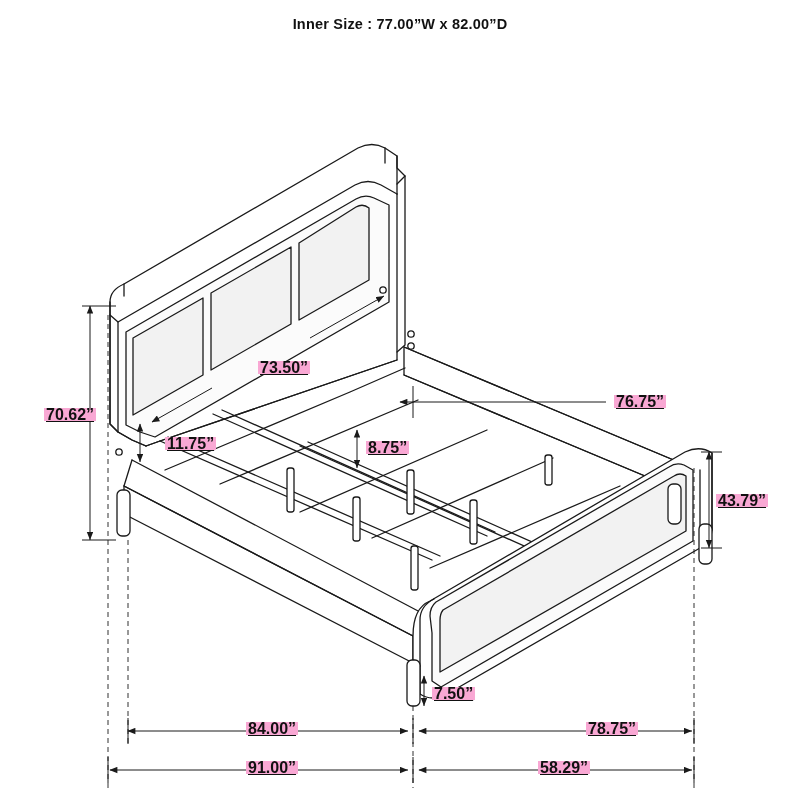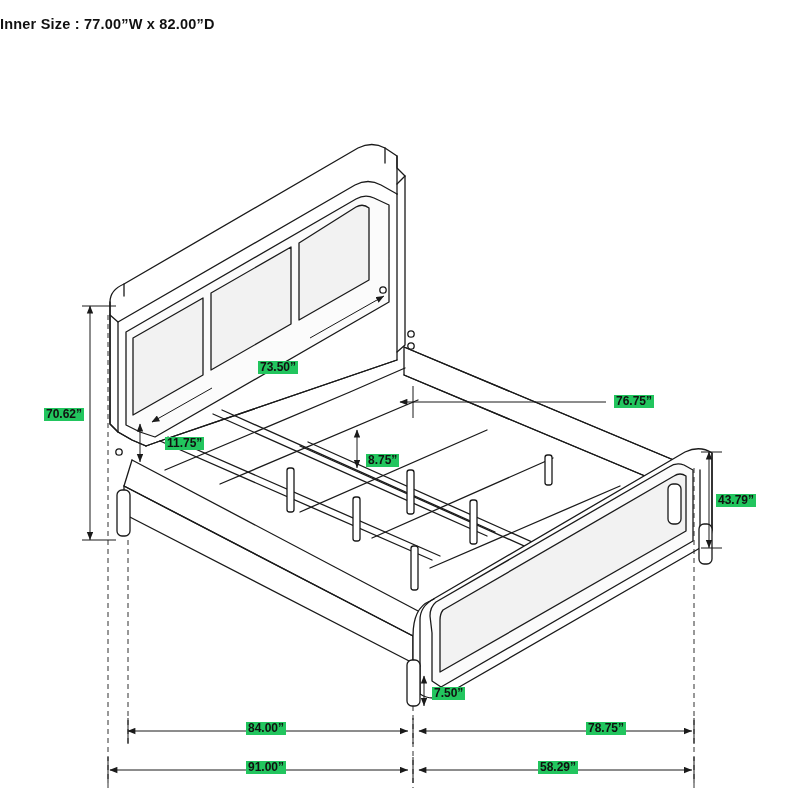--- a/index.html
+++ b/index.html
@@ -18,38 +18,40 @@
   #stage {
     position: relative;
     width: 800px;
     height: 800px;
   }
   #title {
     position: absolute;
     top: 16px;
     left: 0;
     width: 800px;
+    text-align: center;
     font-size: 14.5px;
     font-weight: bold;
     letter-spacing: 0.2px;
     color: #111111;
   }
   #drawing {
     position: absolute;
     inset: 0;
   }
   .dim-label {
     position: absolute;
-    font-size: 12px;
+    font-size: 16px;
     font-weight: bold;
     color: #111111;
     white-space: nowrap;
-    background: #22c55e;
+    background: #f9a8d4;
     padding: 0 2px;
     line-height: 13px;
+    text-decoration: underline;
   }
 </style>
 </head>
 <body>
 
 <div id="stage">
 
   <div id="title">Inner Size : 77.00”W x 82.00”D</div>
 
   <svg id="drawing" width="800" height="800" viewBox="0 0 800 800">
@@ -209,21 +211,21 @@
         <line x1="108" y1="757" x2="108" y2="783"></line>
         <line x1="413" y1="757" x2="413" y2="783"></line>
         <line x1="694" y1="757" x2="694" y2="783"></line>
       </g>
     </g>
   </svg>
 
   <div class="dim-label" style="left:44px;  top:408px;">70.62”</div>
   <div class="dim-label" style="left:258px; top:361px;">73.50”</div>
   <div class="dim-label" style="left:145px; top:437px;margin-left:20px;">11.75”</div>
-  <div class="dim-label" style="left:366px; top:454px;">8.75”</div>
+  <div class="dim-label" style="left:366px; top:441px;">8.75”</div>
   <div class="dim-label" style="left:614px; top:395px;">76.75”</div>
   <div class="dim-label" style="left:716px; top:494px;">43.79”</div>
   <div class="dim-label" style="left:432px; top:687px;">7.50”</div>
   <div class="dim-label" style="left:246px; top:722px;">84.00”</div>
   <div class="dim-label" style="left:538px; top:722px;margin-left:48px;">78.75”</div>
   <div class="dim-label" style="left:246px; top:761px;">91.00”</div>
   <div class="dim-label" style="left:538px; top:761px;">58.29”</div>
 
 </div>
 

